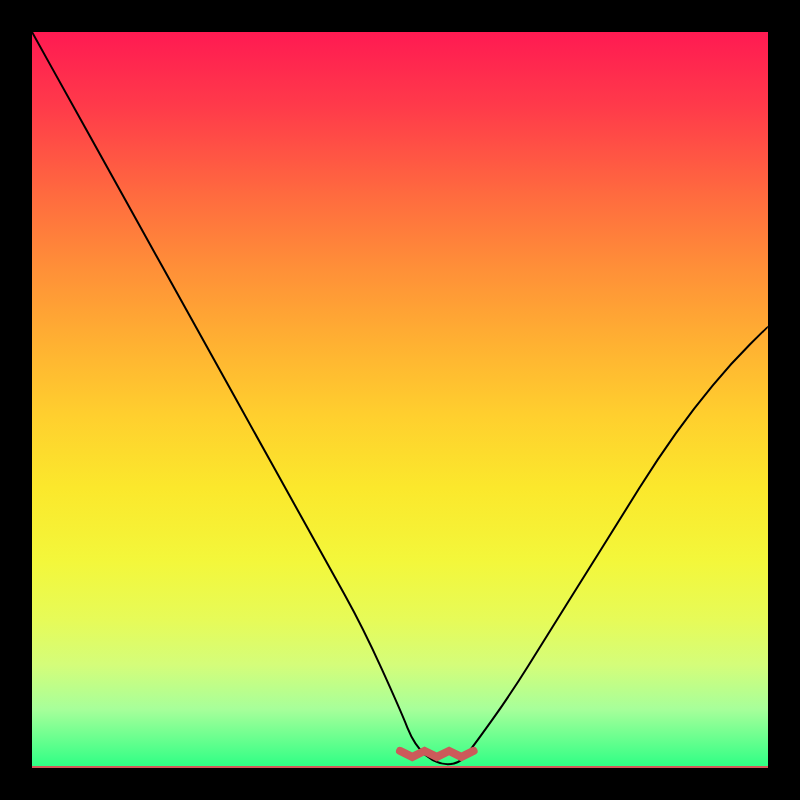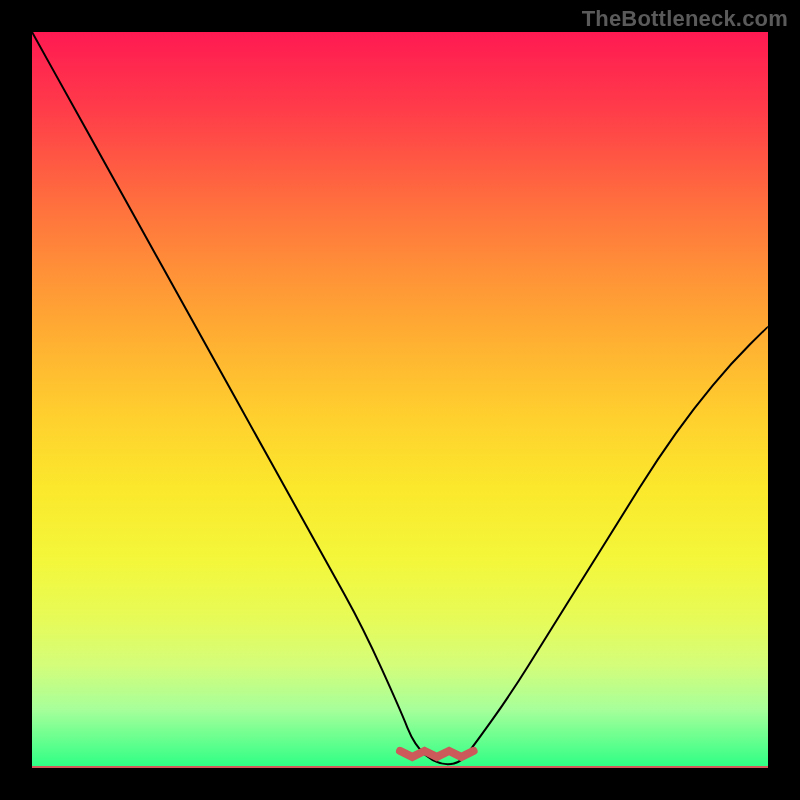--- a/index.html
+++ b/index.html
@@ -46,21 +46,20 @@
   svg.curve {
     position: absolute;
     left: 0; top: 0;
     width: 736px; height: 736px;
   }
 </style>
 </head>
 <body>
 <div class="root">
 
-  <div class="watermark">TheBottleneck.com</div>
 
   <div class="plot-area">
     <svg class="curve" viewBox="0 0 736 736">
       <path id="curvePath" stroke="#000" stroke-width="2" fill="none" d="M 0,0 Q 0,0 18.400000000000002,33.120000000000005 Q 36.800000000000004,66.24000000000001 55.2,99.36000000000001 Q 73.60000000000001,132.48000000000002 92,165.60000000000002 Q 110.39999999999999,198.72000000000003 128.8,231.84 Q 147.20000000000002,264.96 165.60000000000002,298.08 Q 184,331.2 202.39999999999998,364.32 Q 220.79999999999998,397.44 239.2,430.56 Q 257.59999999999997,463.68 276,496.79999999999995 Q 294.40000000000003,529.92 312.8,563.04 Q 331.2,596.16 349.6,636.64 Q 368,677.12 375.36,695.52 Q 382.72,713.92 393.76,723.12 Q 404.8,732.32 415.84000000000003,732.32 Q 426.88,732.32 434.24,723.12 Q 441.59999999999997,713.92 460,688.16 Q 478.40000000000003,662.4 496.79999999999995,632.96 Q 515.1999999999999,603.52 533.5999999999999,574.0799999999999 Q 552,544.64 570.4000000000001,515.2 Q 588.8000000000001,485.76 607.2,456.32 Q 625.6,426.88 644,401.12 Q 662.4,375.36 680.8,353.28 Q 699.1999999999999,331.2 717.5999999999999,312.8 T 736,294.40000000000003"></path>
       <path id="trough" stroke="#cc5a5a" stroke-width="8" stroke-linecap="round" fill="none" d="M 368,718.96 L 380.26666666666665,724.96 L 392.5333333333333,718.96 L 404.79999999999995,724.96 L 417.06666666666666,718.96 L 429.3333333333333,724.96 L 441.59999999999997,718.96"></path>
     </svg>
     <div class="red-band"></div>
   </div>
 
 </div>

